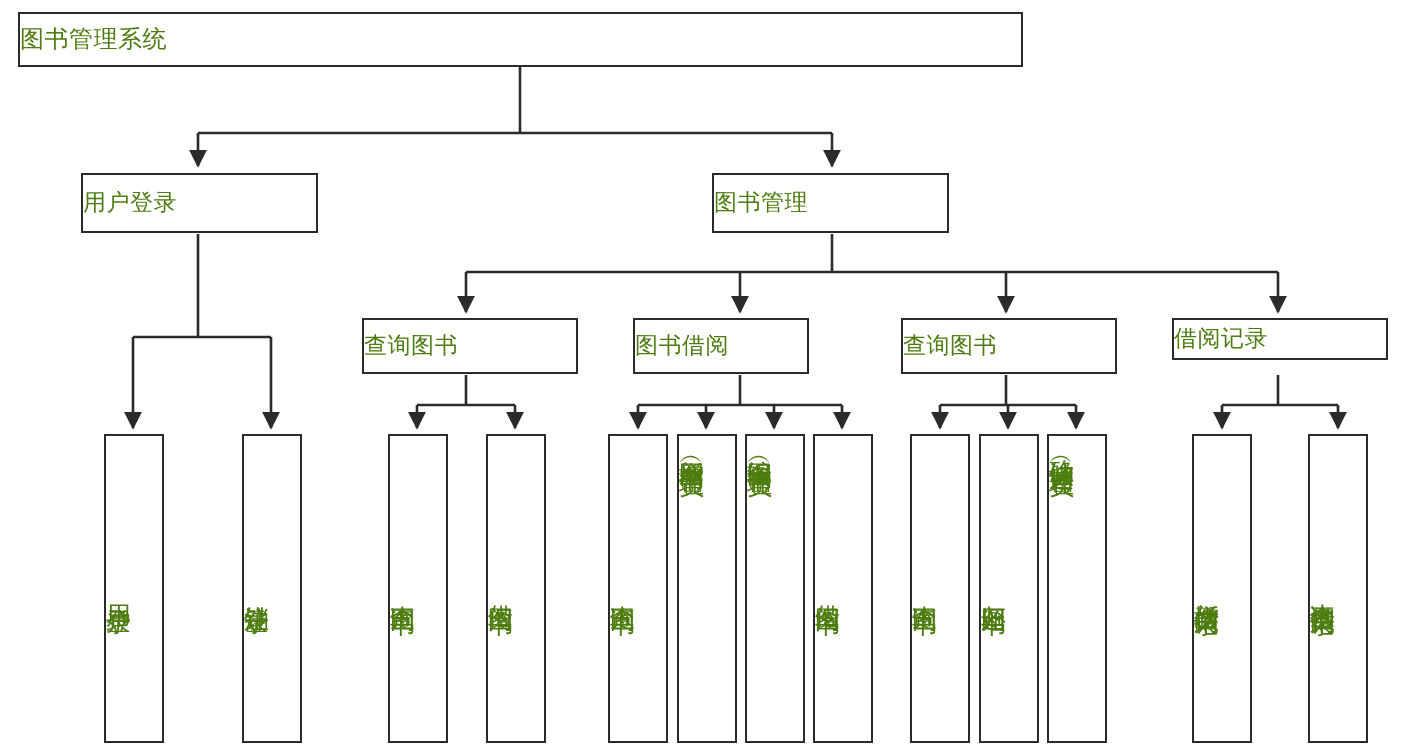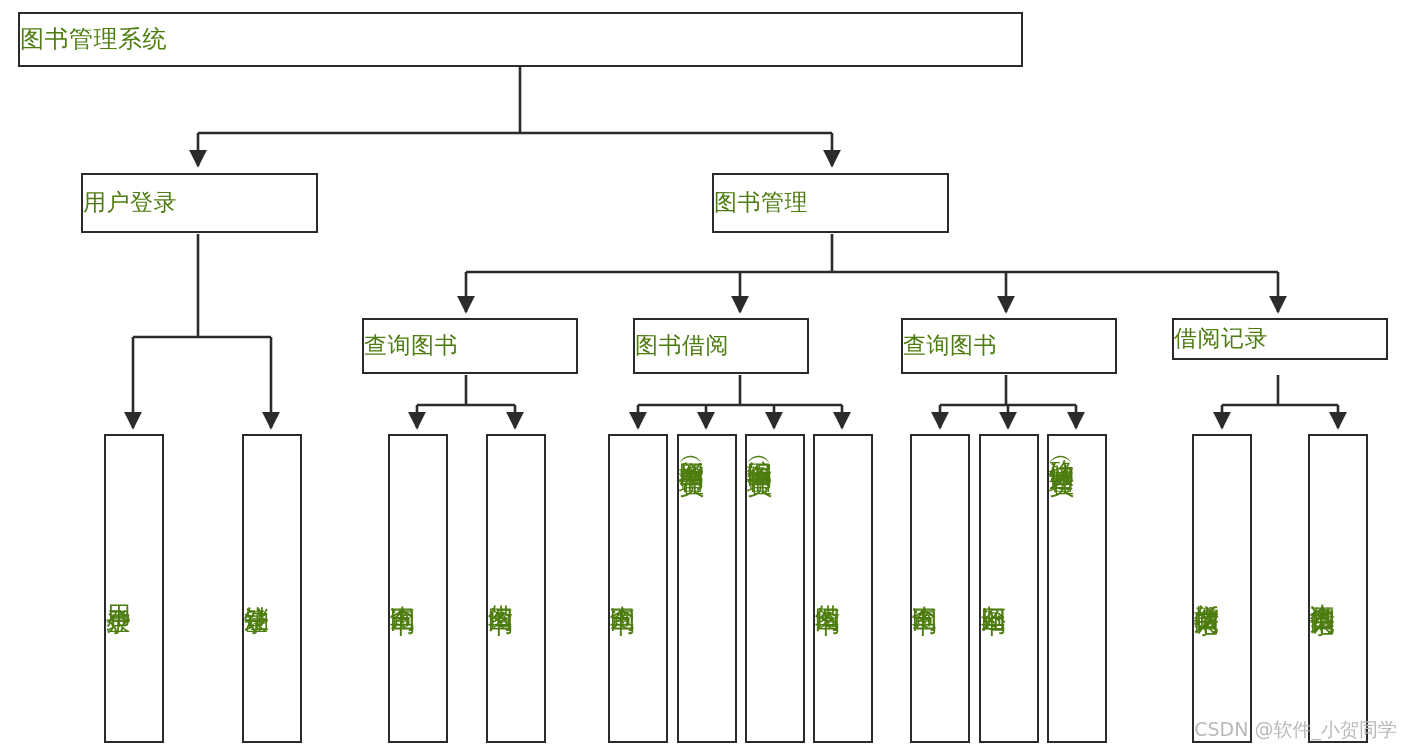--- a/index.html
+++ b/index.html
@@ -195,15 +195,14 @@
     <span class="label">确认归还（管理员）</span>
   </div>
 
   <div class="node v center" style="left:1192px; top:434px; width:60px; height:309px;">
     <span class="label">新增借阅记录</span>
   </div>
   <div class="node v center" style="left:1308px; top:434px; width:60px; height:309px;">
     <span class="label">查询借阅记录</span>
   </div>
 
-  <div class="watermark">CSDN @软件_小贺同学</div>
 
 </div>
 
 </body></html>

